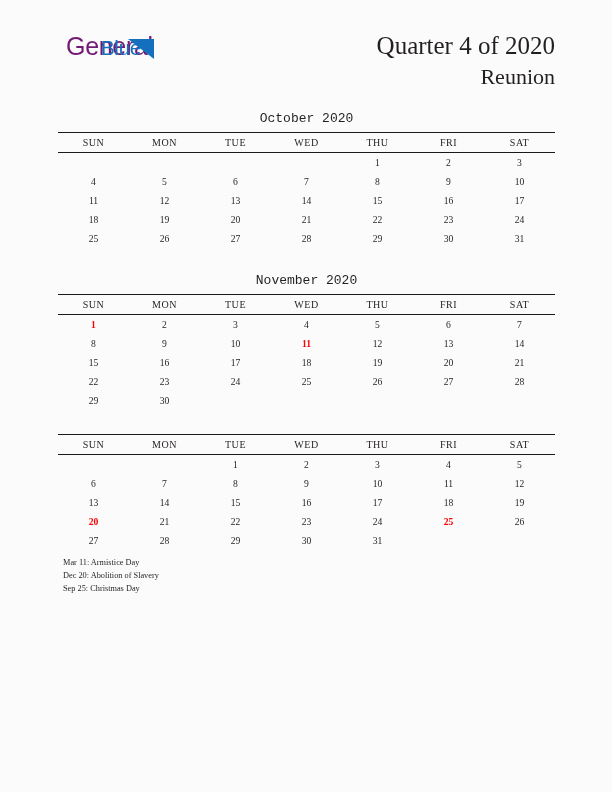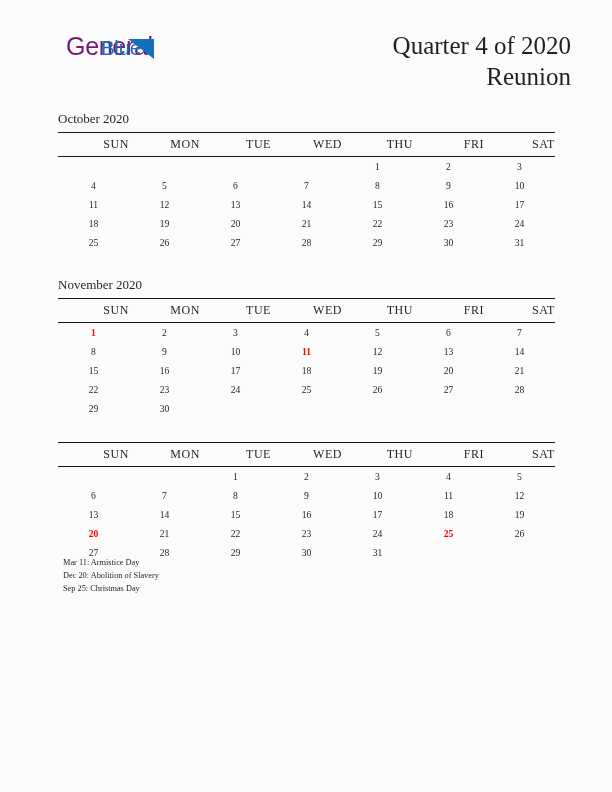--- a/index.html
+++ b/index.html
@@ -65,74 +65,74 @@
     top: 5px;
     width: 0;
     height: 0;
     border-top: 20px solid #1470bd;
     border-right: 26px solid transparent;
     transform: scaleX(-1);
   }
 
   .title-block {
     position: absolute;
-    right: 41px;
+    right: 57px;
     top: 30px;
     text-align: right;
   }
   .title-line1 {
     font-family: "Liberation Serif", serif;
     font-size: 25px;
     line-height: 31px;
     color: #231f20;
     white-space: nowrap;
   }
   .title-line2 {
     font-family: "Liberation Serif", serif;
-    font-size: 25px;
+    font-size: 22px;
     line-height: 31px;
     color: #231f20;
     white-space: nowrap;
   }
 
   
   .months {
     position: absolute;
     left: 58px;
     top: 110px;
     width: 497px;
   }
 
   .month-block {
     width: 497px;
     margin-bottom: 24px;
   }
 
   .month-title {
-    text-align: left;
-    font-family: Liberation Serif, serif;
+    text-align: center;
+    font-family: Liberation Mono, monospace;
     font-size: 13px;
     line-height: 17px;
     color: #231f20;
     padding-bottom: 5px;
   }
 
   table.cal {
     width: 497px;
     border-collapse: collapse;
     table-layout: fixed;
   }
 
   table.cal thead th {
     font-family: "Liberation Serif", serif;
-    font-size: 12px;
+    font-size: 10px;
     font-weight: normal;
     letter-spacing: 0.55px;
     color: #231f20;
-    text-align: right;
+    text-align: center;
     padding: 4px 0 4px 0;
     border-top: 1.1px solid #1a1a1a;
     border-bottom: 1.1px solid #1a1a1a;
   }
 
   table.cal tbody td {
     font-family: "Liberation Serif", serif;
     font-size: 9.6px;
     color: #231f20;
     text-align: center;

